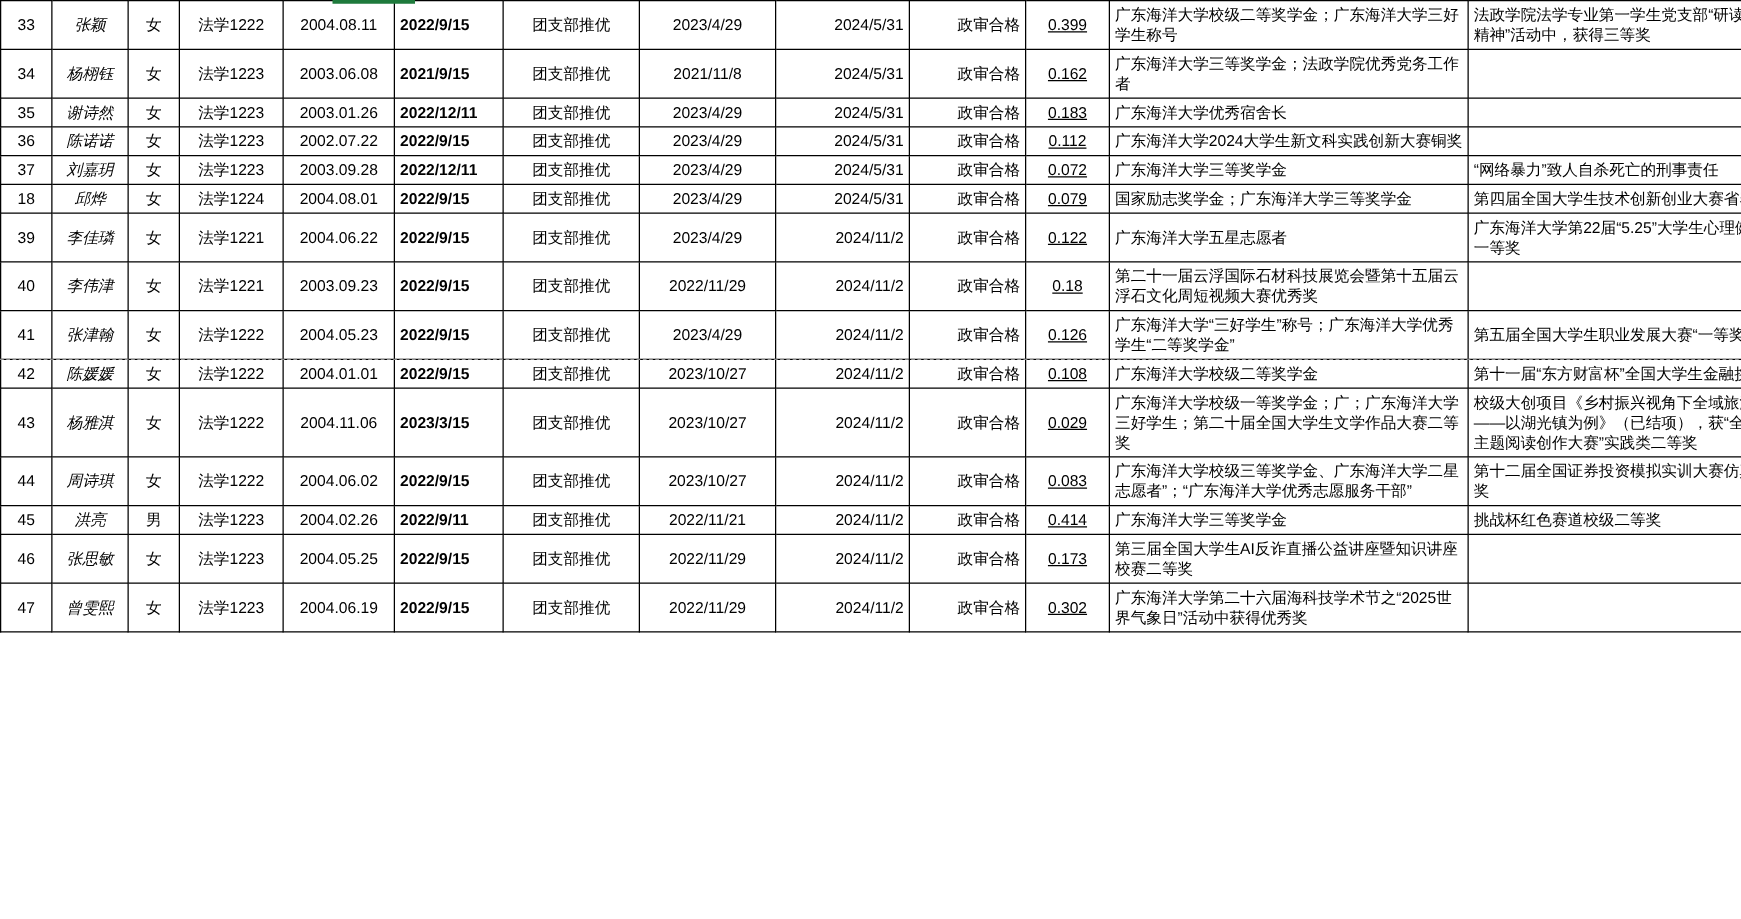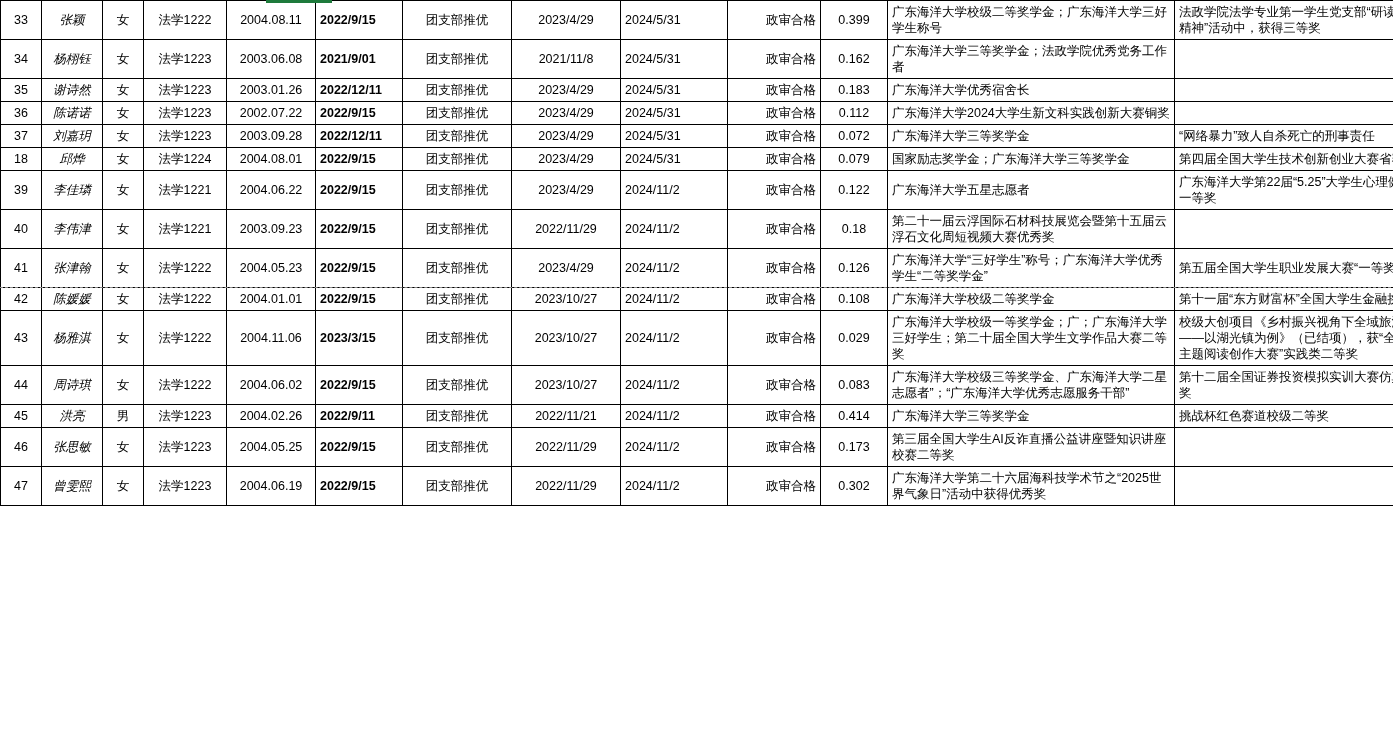--- a/index.html
+++ b/index.html
@@ -34,23 +34,23 @@
     word-break: break-all;
   }
   td.c-idx      { width: 32px;  text-align: center; }
   td.c-name     { width: 52px;  text-align: center; font-style: italic; }
   td.c-sex      { width: 32px;  text-align: center; }
   td.c-class    { width: 74px;  text-align: center; }
   td.c-birth    { width: 80px;  text-align: center; border-radius: 11px; }
   td.c-date1    { width: 78px;  text-align: left; font-weight: bold; }
   td.c-org      { width: 100px; text-align: center; }
   td.c-date2    { width: 100px; text-align: center; }
-  td.c-date3    { width: 98px;  text-align: left; border-radius: 12px; }
+  td.c-date3    { width: 98px;  text-align: right; border-radius: 12px; }
   td.c-check    { width: 84px;  text-align: right; }
-  td.c-score    { width: 58px;  text-align: center; }
+  td.c-score    { width: 58px;  text-align: center; text-decoration: underline; }
   td.c-honor    { width: 278px; text-align: left; }
   td.c-award    { width: 330px; text-align: left; }
 
   
   #top-marker {
     position: absolute;
     top: 0px;
     left: 266px;
     width: 66px;
     height: 3px;
@@ -89,21 +89,21 @@
           <td class="c-score">0.399</td>
           <td class="c-honor">广东海洋大学校级二等奖学金；广东海洋大学三好学生称号</td>
           <td class="c-award">法政学院法学专业第一学生党支部“研读红色经典，弘扬时代精神”活动中，获得三等奖</td>
         </tr>
         <tr>
           <td class="c-idx">34</td>
           <td class="c-name">杨栩钰</td>
           <td class="c-sex">女</td>
           <td class="c-class">法学1223</td>
           <td class="c-birth">2003.06.08</td>
-          <td class="c-date1">2021/9/01</td>
+          <td class="c-date1">2021/9/15</td>
           <td class="c-org">团支部推优</td>
           <td class="c-date2">2021/11/8</td>
           <td class="c-date3">2024/5/31</td>
           <td class="c-check">政审合格</td>
           <td class="c-score">0.162</td>
           <td class="c-honor">广东海洋大学三等奖学金；法政学院优秀党务工作者</td>
           <td class="c-award"></td>
         </tr>
         <tr>
           <td class="c-idx">35</td>

